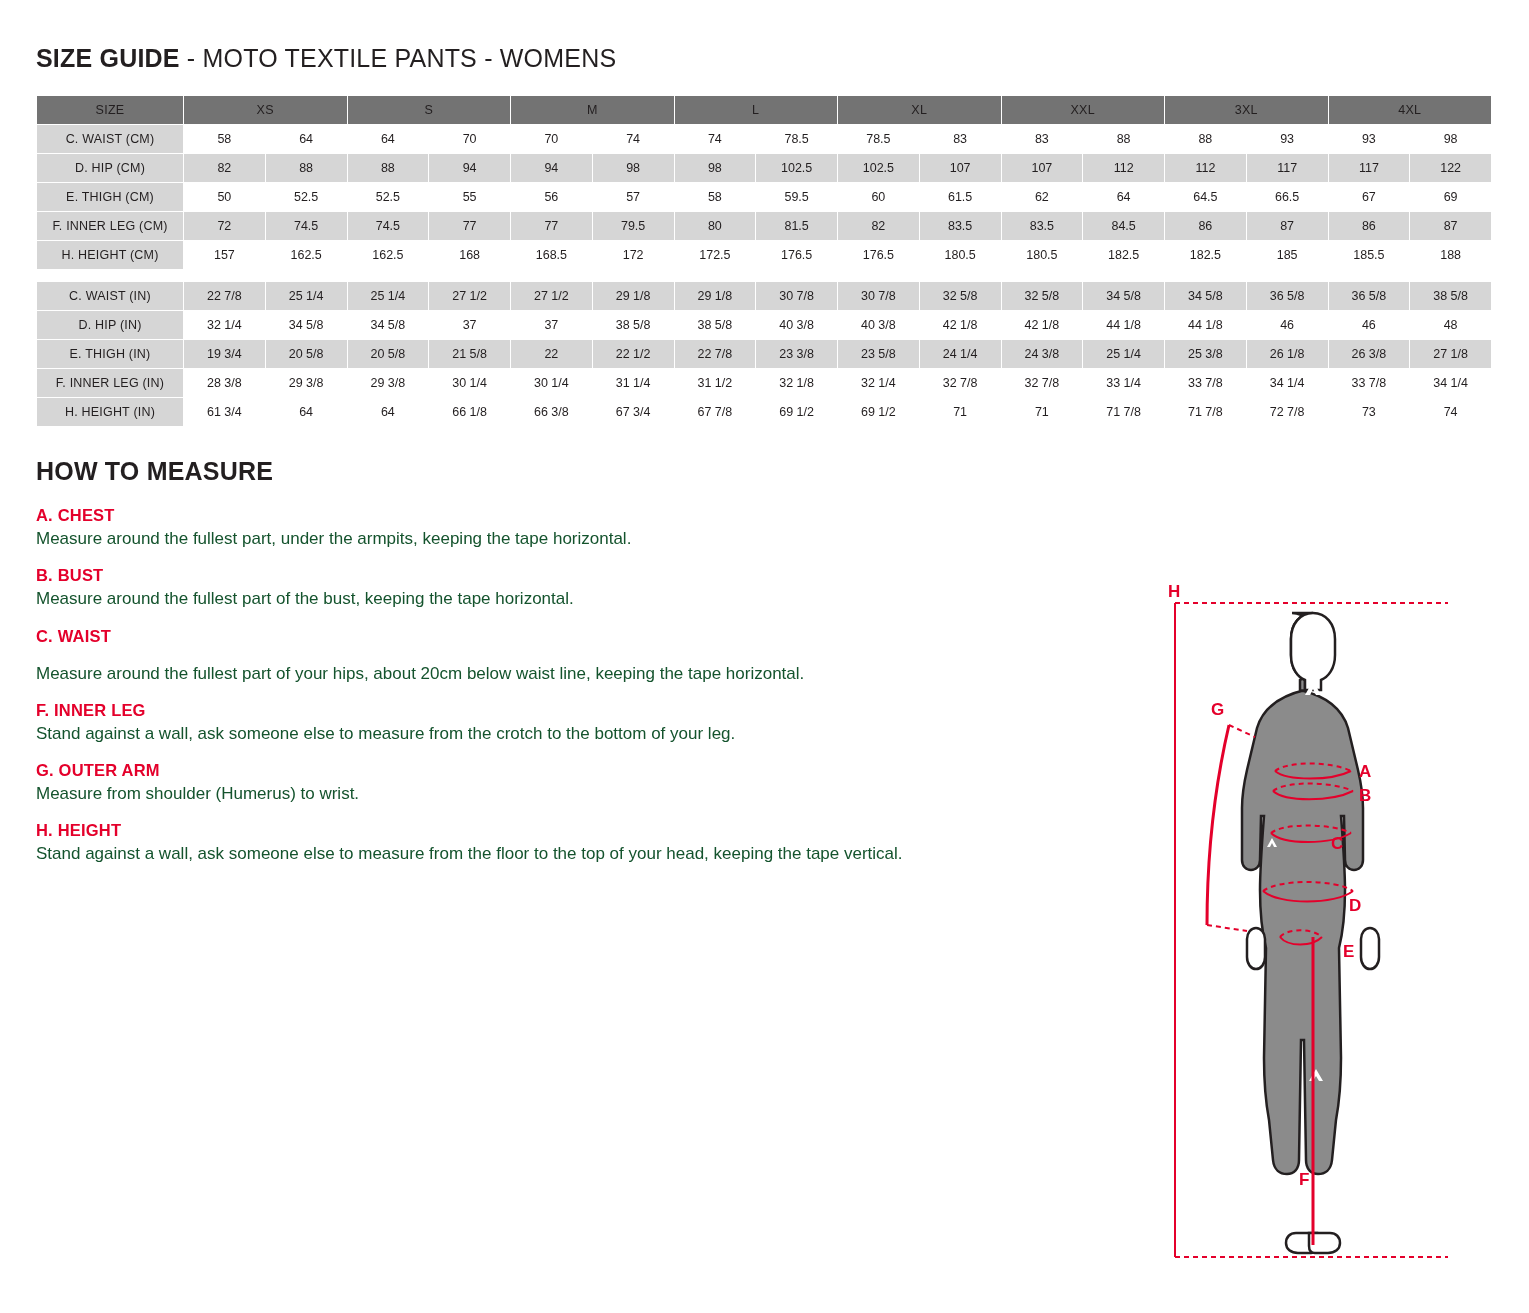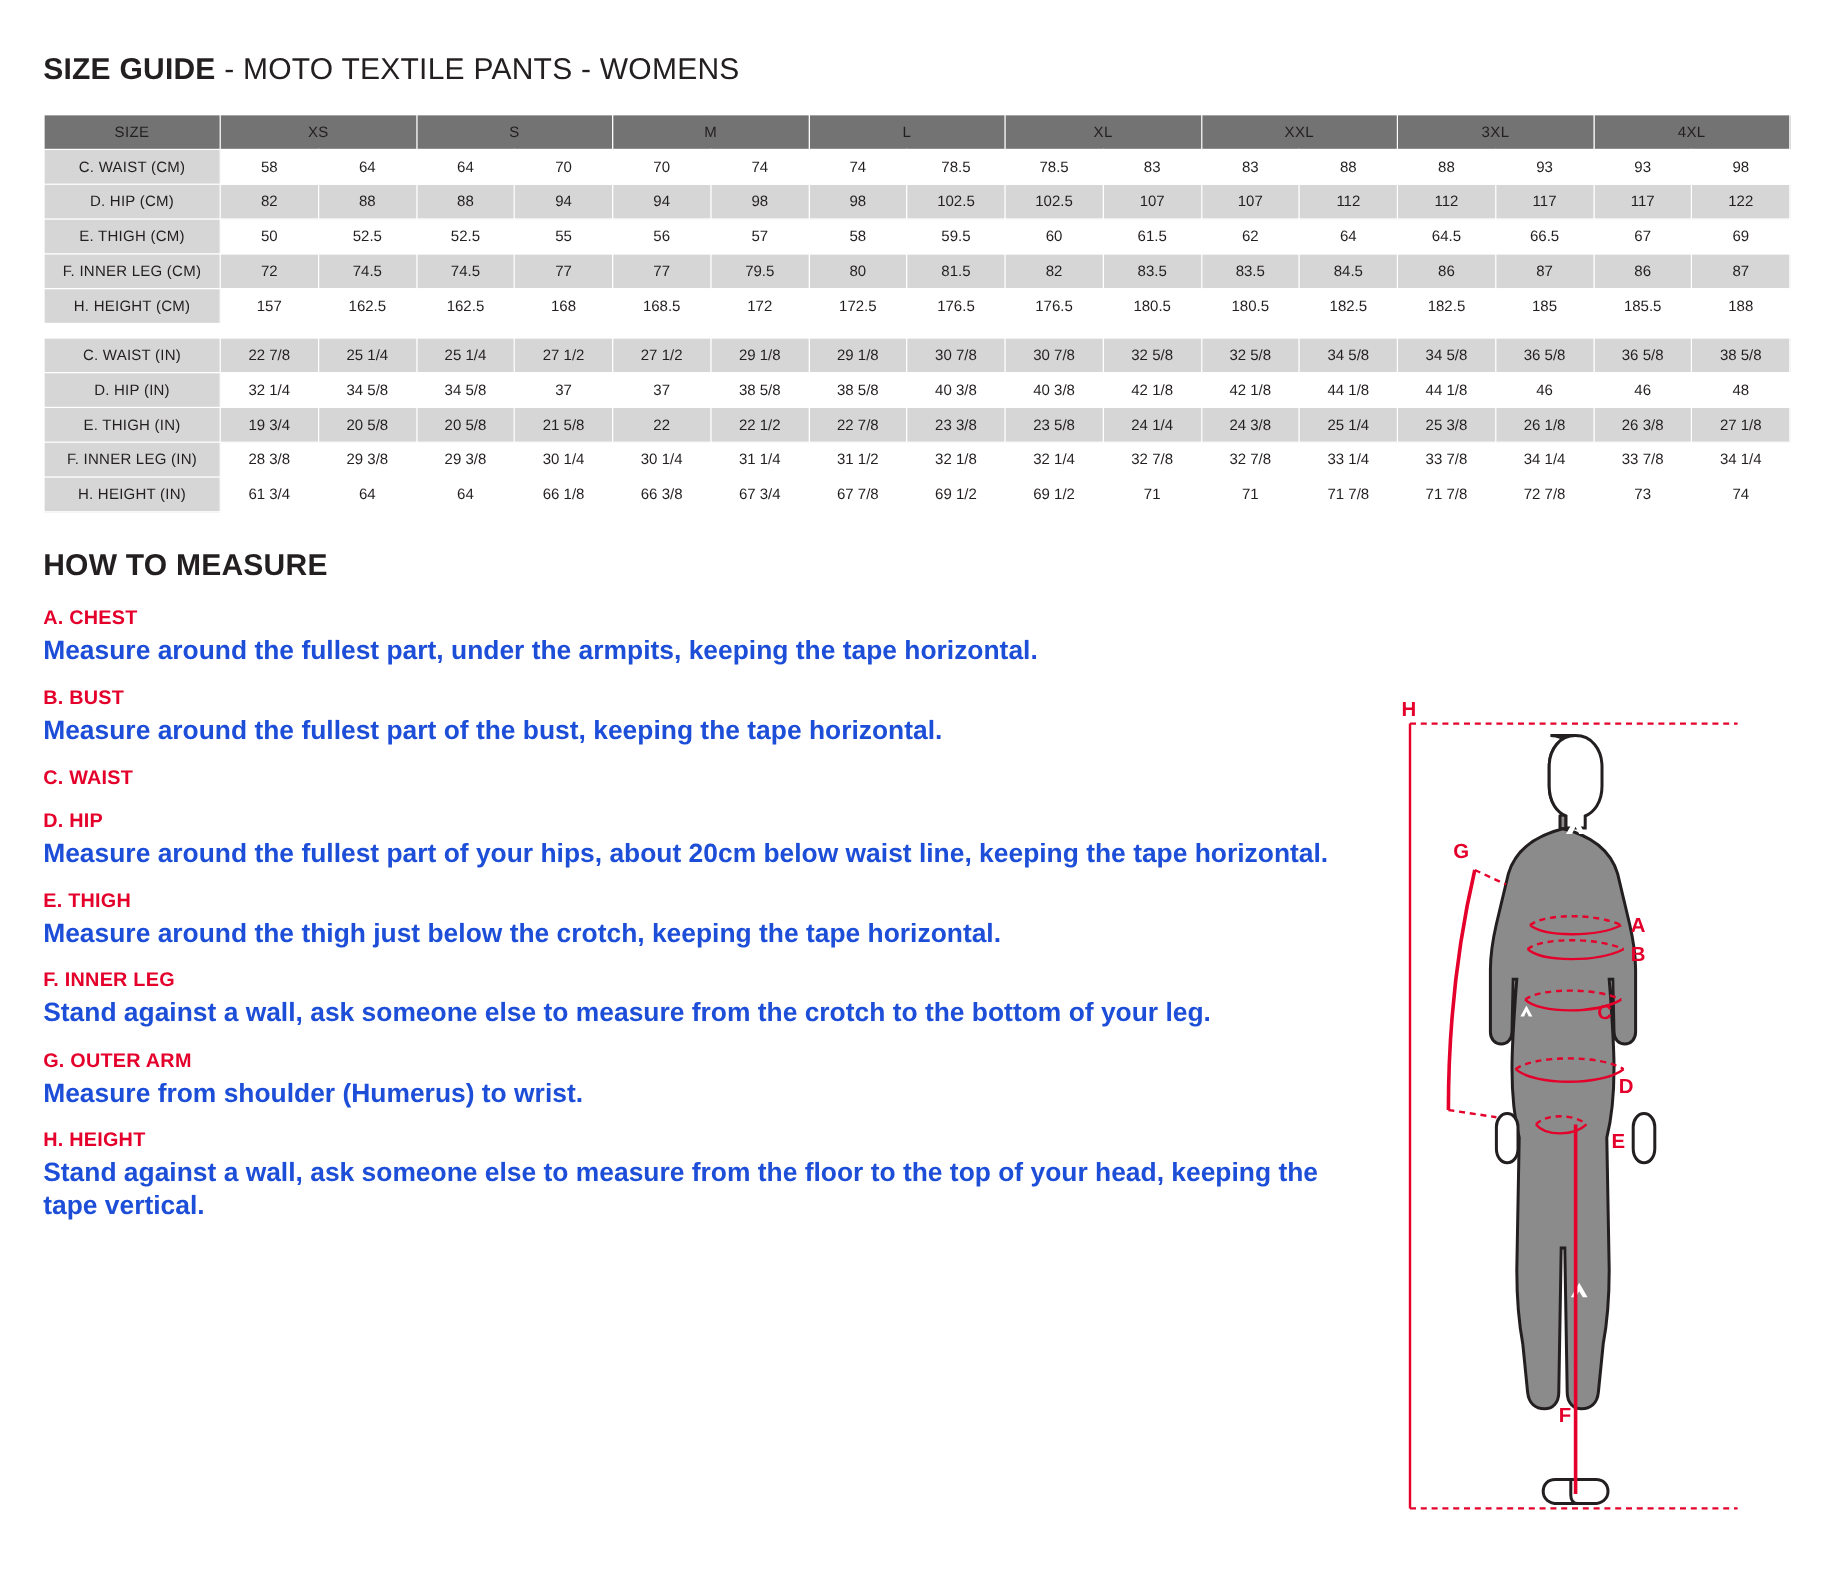--- a/index.html
+++ b/index.html
@@ -89,24 +89,23 @@
   }
   .m-item { margin-bottom: 17px; }
   .m-head {
     color: #e4002b;
     font-weight: bold;
     font-size: 16.5px;
     letter-spacing: 0.2px;
     margin-bottom: 3px;
   }
   .m-desc {
-    font-size: 22px;
-    color: #1d4ed8;
+    font-size: 17px;
+    color: #14532d;
     line-height: 1.25;
-    font-weight: bold;
   }
 
   
   .figure {
     position: absolute;
     right: 36px;
     top: 585px;
     width: 330px;
     height: 690px;
   }
@@ -341,26 +340,21 @@
       <div class="m-desc">Measure around the fullest part, under the armpits, keeping the tape horizontal.</div>
     </div>
     <div class="m-item">
       <div class="m-head">B. BUST</div>
       <div class="m-desc">Measure around the fullest part of the bust, keeping the tape horizontal.</div>
     </div>
     <div class="m-item">
       <div class="m-head">C. WAIST</div>
     </div>
     <div class="m-item">
-      <div class="m-head">D. HIP</div>
       <div class="m-desc">Measure around the fullest part of your hips, about 20cm below waist line, keeping the tape horizontal.</div>
-    </div>
-    <div class="m-item">
-      <div class="m-head">E. THIGH</div>
-      <div class="m-desc">Measure around the thigh just below the crotch, keeping the tape horizontal.</div>
     </div>
     <div class="m-item">
       <div class="m-head">F. INNER LEG</div>
       <div class="m-desc">Stand against a wall, ask someone else to measure from the crotch to the bottom of your leg.</div>
     </div>
     <div class="m-item">
       <div class="m-head">G. OUTER ARM</div>
       <div class="m-desc">Measure from shoulder (Humerus) to wrist.</div>
     </div>
     <div class="m-item">

